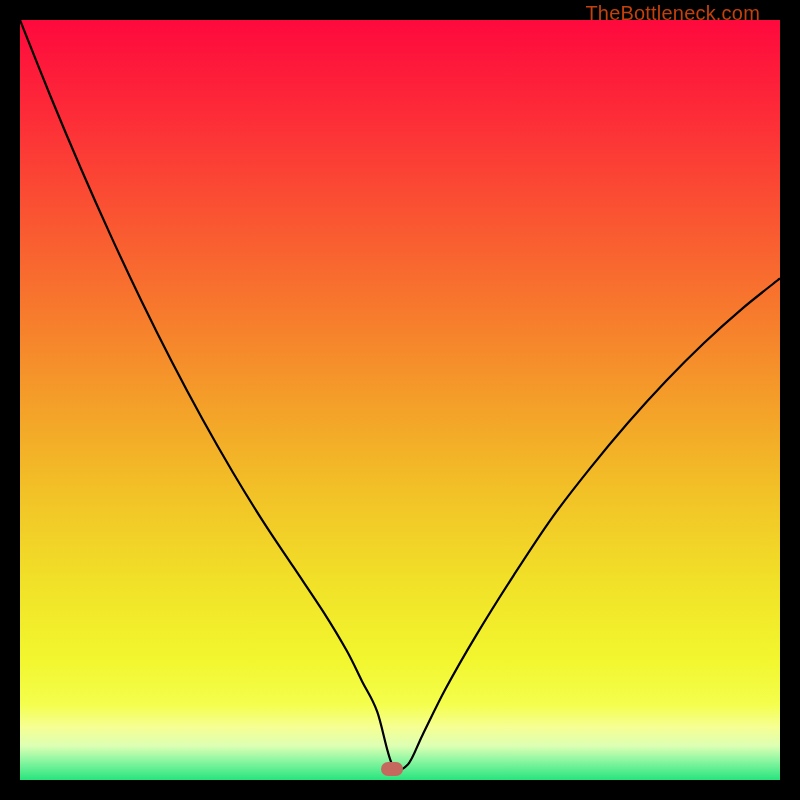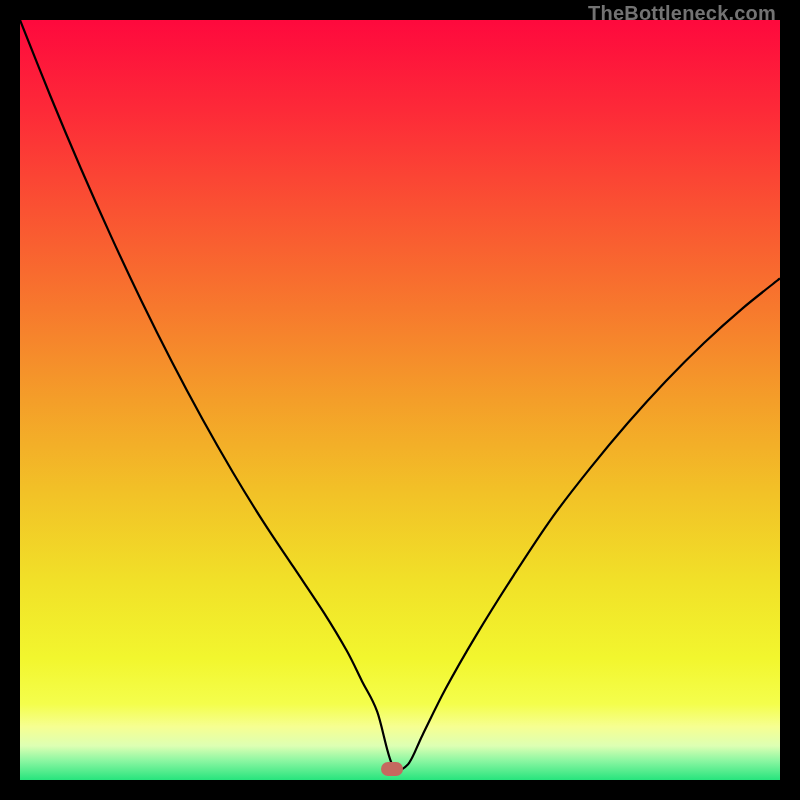--- a/index.html
+++ b/index.html
@@ -35,24 +35,24 @@
   .curve-svg {
     position: absolute;
     left: 0;
     top: 0;
     width: 100%;
     height: 100%;
   }
   .watermark {
     position: absolute;
     top: 2px;
-    right: 24px;
-    color: #737373;
+    right: 40px;
+    color: #c2410c;
     font-size: 20px;
-    font-weight: 700;
+    font-weight: 400;
     letter-spacing: 0.2px;
   }
   .marker {
     position: absolute;
     width: 22px;
     height: 14px;
     border-radius: 7px;
     transform: translate(-50%, -50%);
   }
 </style>

